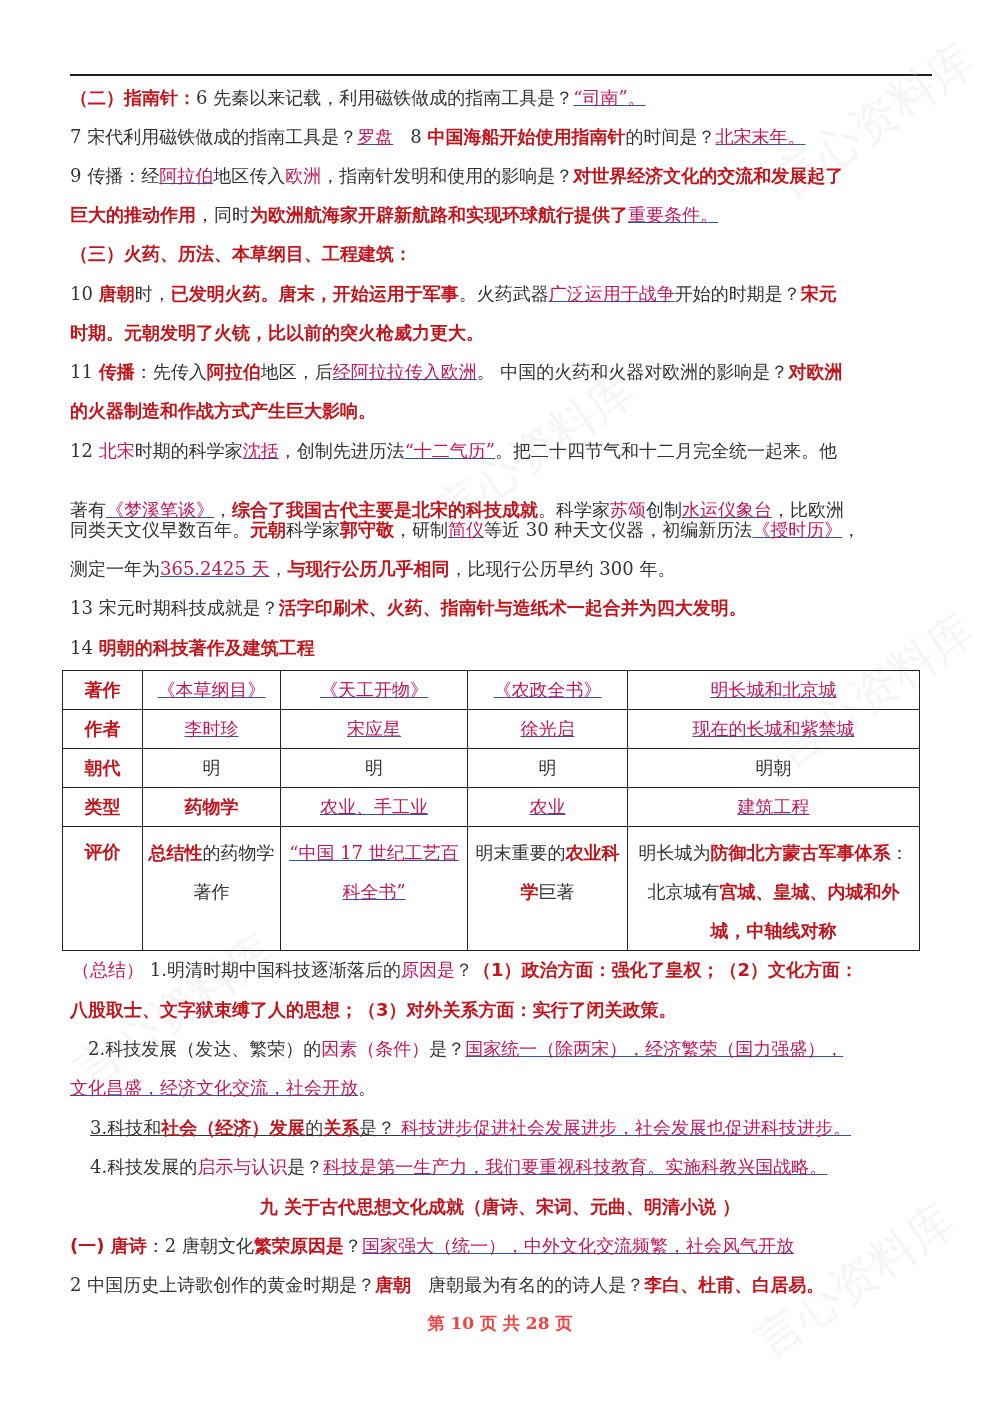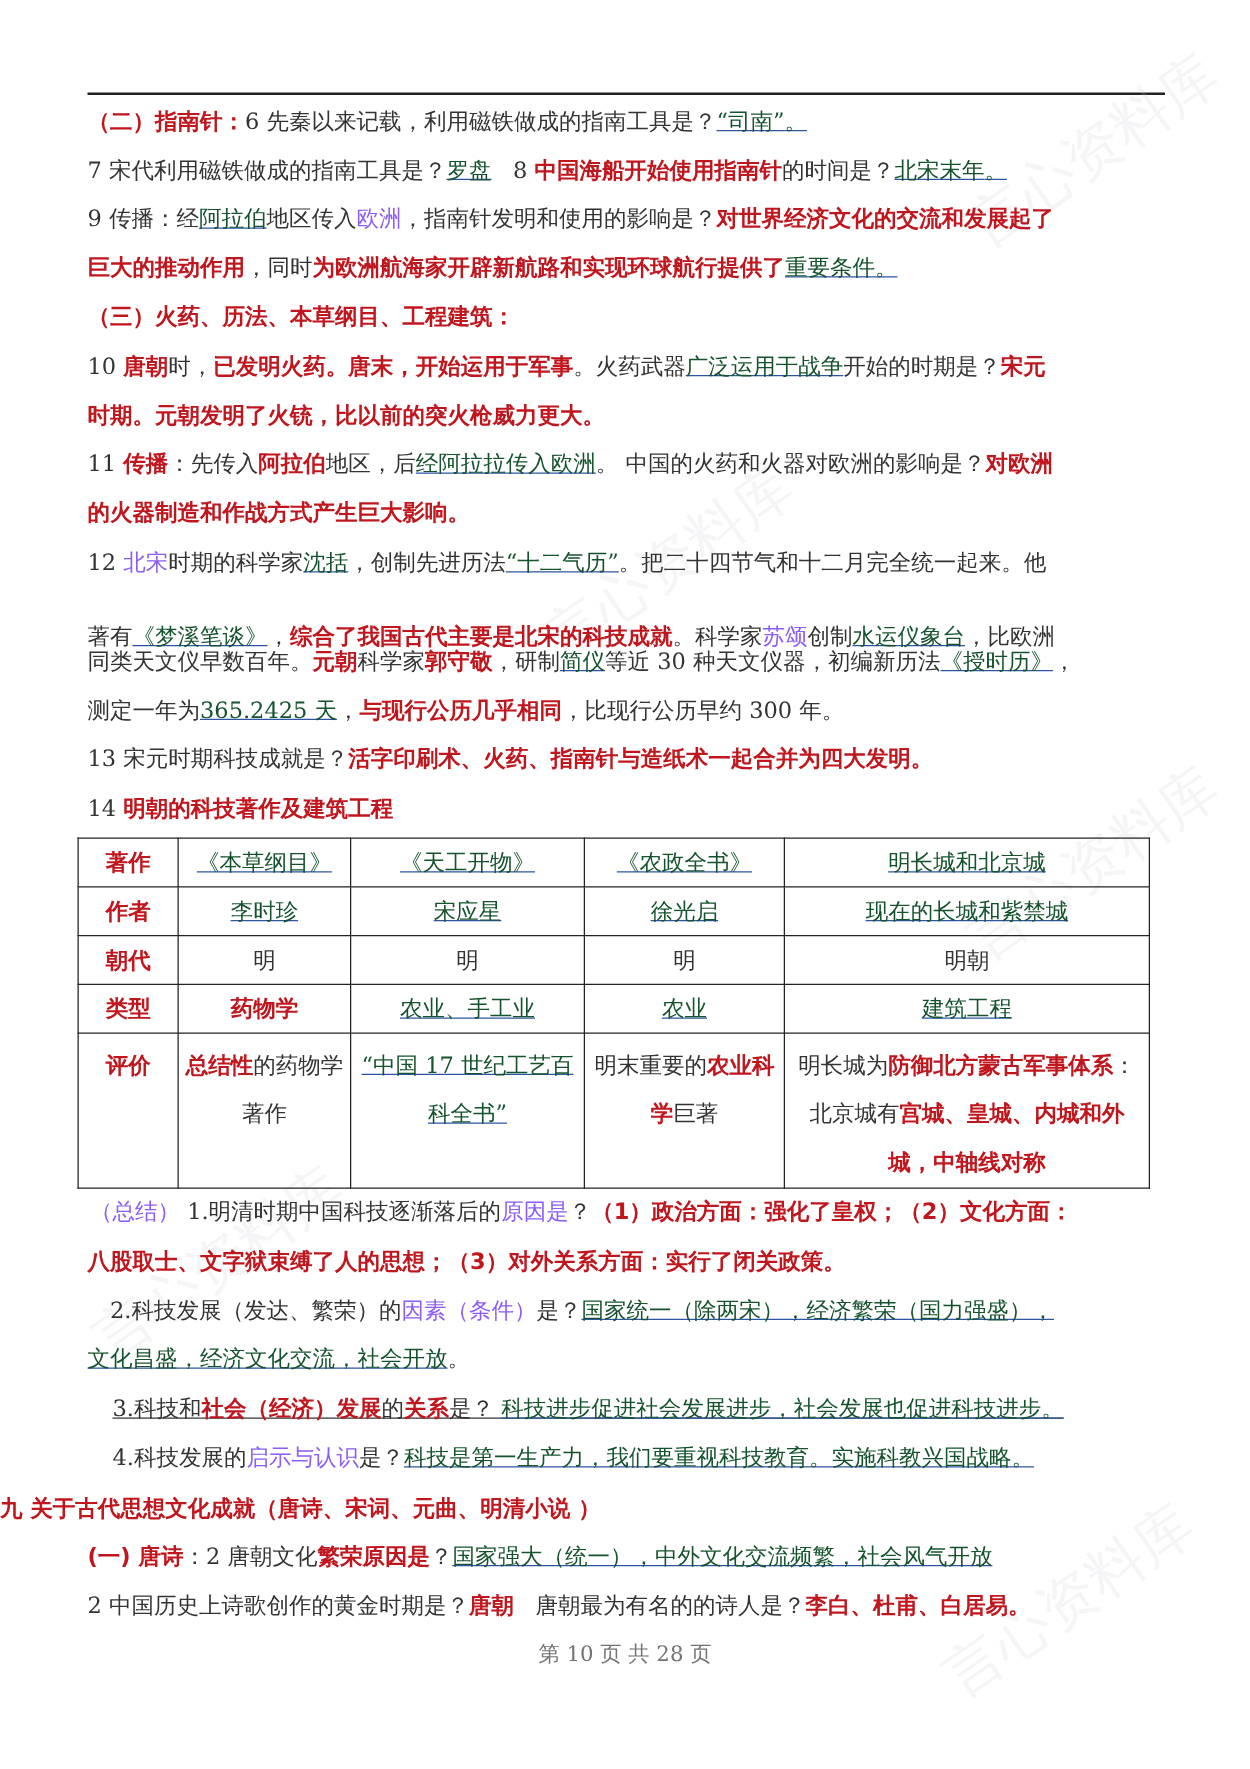--- a/index.html
+++ b/index.html
@@ -1,29 +1,29 @@
 <!DOCTYPE html>
 <html><head>
 <meta charset="utf-8">
 <style>
   html, body { margin:0; padding:0; background:#ffffff; }
   body { width:1000px; height:1415px; position:relative; overflow:hidden;
          font-family:"DejaVu Serif","Liberation Serif",serif; color:#333333; }
   .rule { position:absolute; left:70px; top:74px; width:862px; height:2px; background:#222; }
   .line { position:absolute; left:70px; font-size:18px; line-height:24px; white-space:nowrap; }
   .r { color:#c0161e; font-weight:bold; font-family:"DejaVu Sans","Liberation Sans",sans-serif; }
-  .rn { color:#8b5cf6; }
-  .b { color:#14532d; text-decoration:underline; text-decoration-color:#2e55a4; }
+  .rn { color:#be185d; }
+  .b { color:#be185d; text-decoration:underline; text-decoration-color:#2e55a4; }
   .k { color:#333333; }
   table.t { position:absolute; left:62px; top:670px; width:857px; border-collapse:collapse; table-layout:fixed; }
   table.t td { border:1.5px solid #222; text-align:center; font-size:18px; height:38px; padding:0 4px; vertical-align:middle; }
   table.t td.h { color:#c0161e; font-weight:bold; font-family:Liberation Serif, serif; }
   table.t td.eval { vertical-align:top; line-height:39px; padding-top:6px; height:114px; }
-  .center { position:absolute; left:0; width:1000px; font-size:18px; }
-  .footer { position:absolute; left:0; width:1000px; text-align:center; top:1312px; font-size:17px; color:#737373; font-weight:normal;}
+  .center { position:absolute; left:0; width:1000px; text-align:center; font-size:18px; }
+  .footer { position:absolute; left:0; width:1000px; text-align:center; top:1312px; font-size:17px; color:#ef4444; font-weight:bold;}
   .wm { position:absolute; color:rgba(200,200,210,0.18); font-size:46px; transform:rotate(-35deg); font-family:"DejaVu Sans",sans-serif; pointer-events:none; }
 </style>
 </head>
 <body>
 
 <div class="rule"></div>
 
 <div class="wm" style="left:760px;top:90px;">言心资料库</div>
 <div class="wm" style="left:420px;top:420px;">言心资料库</div>
 <div class="wm" style="left:760px;top:660px;">言心资料库</div>

